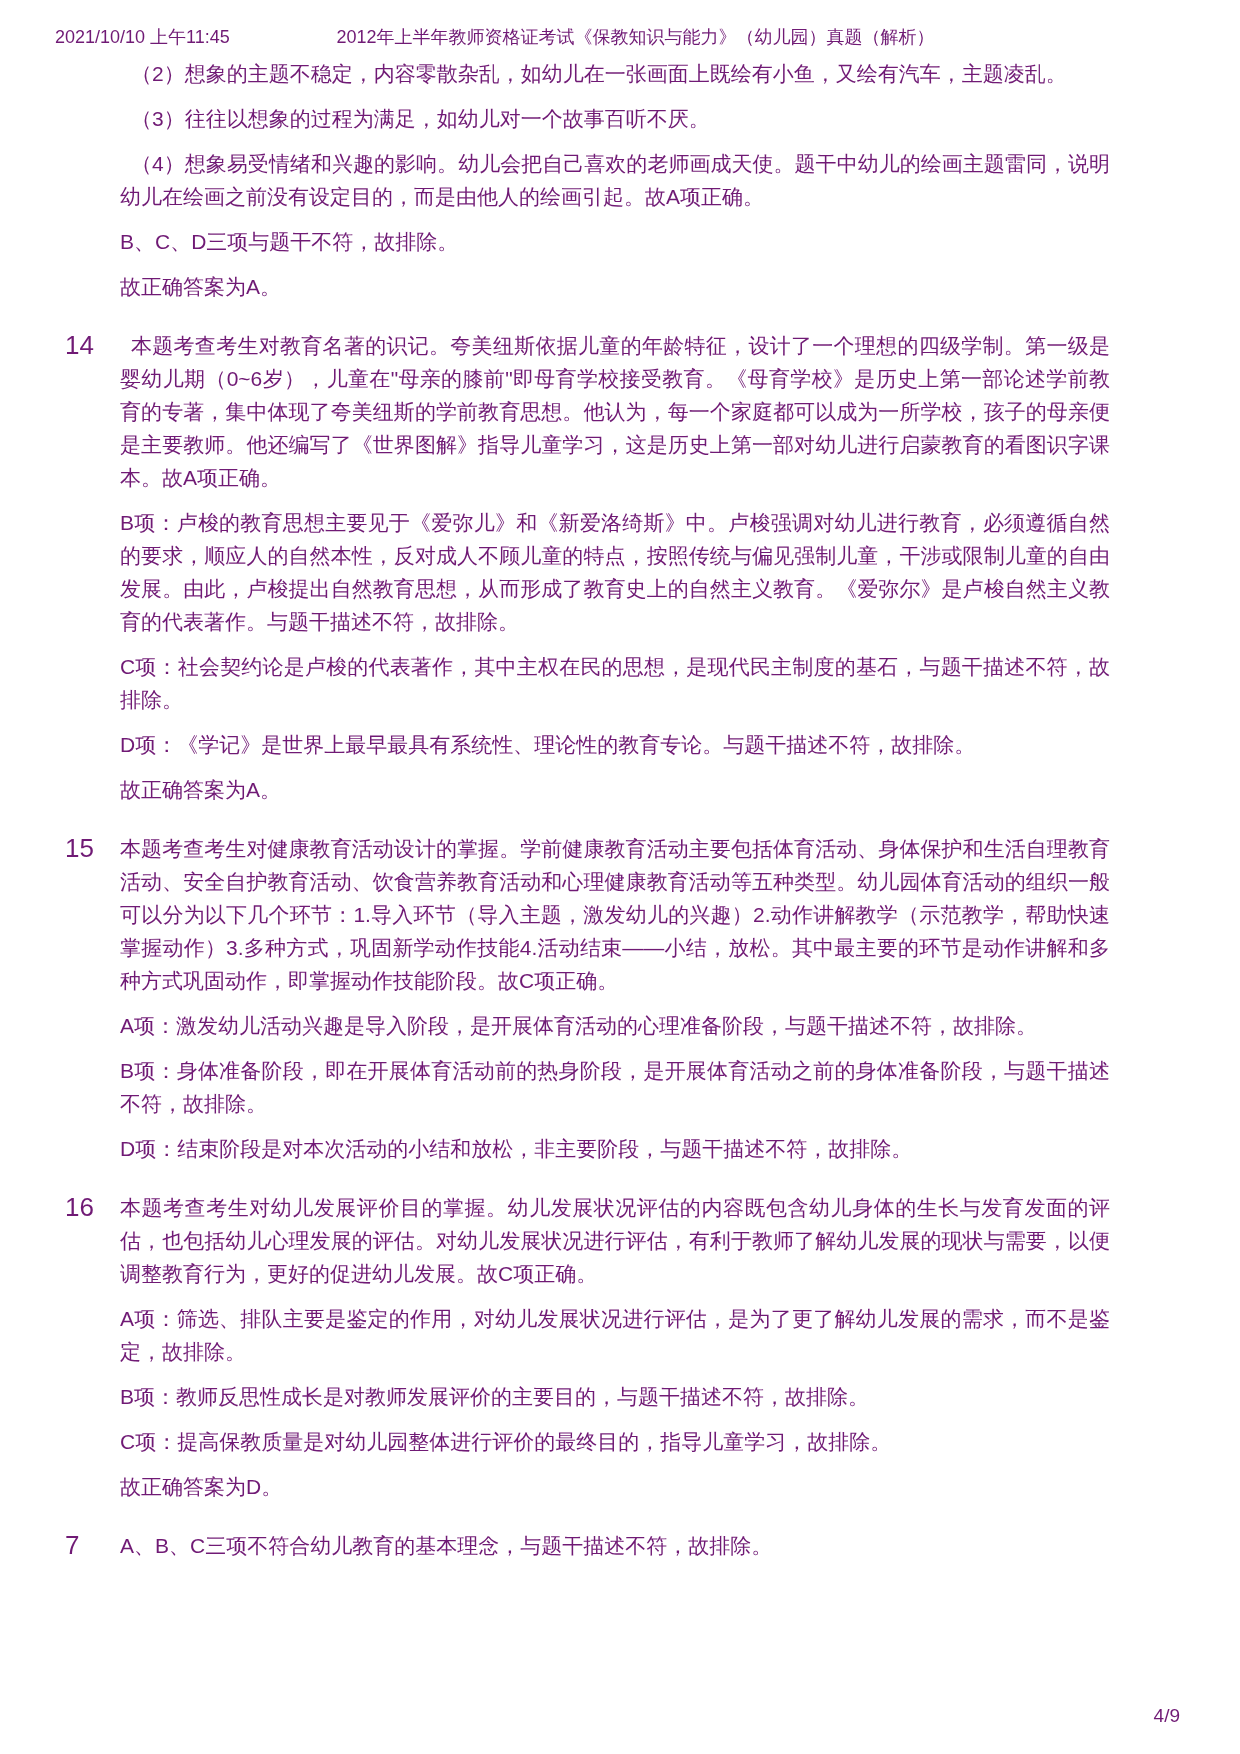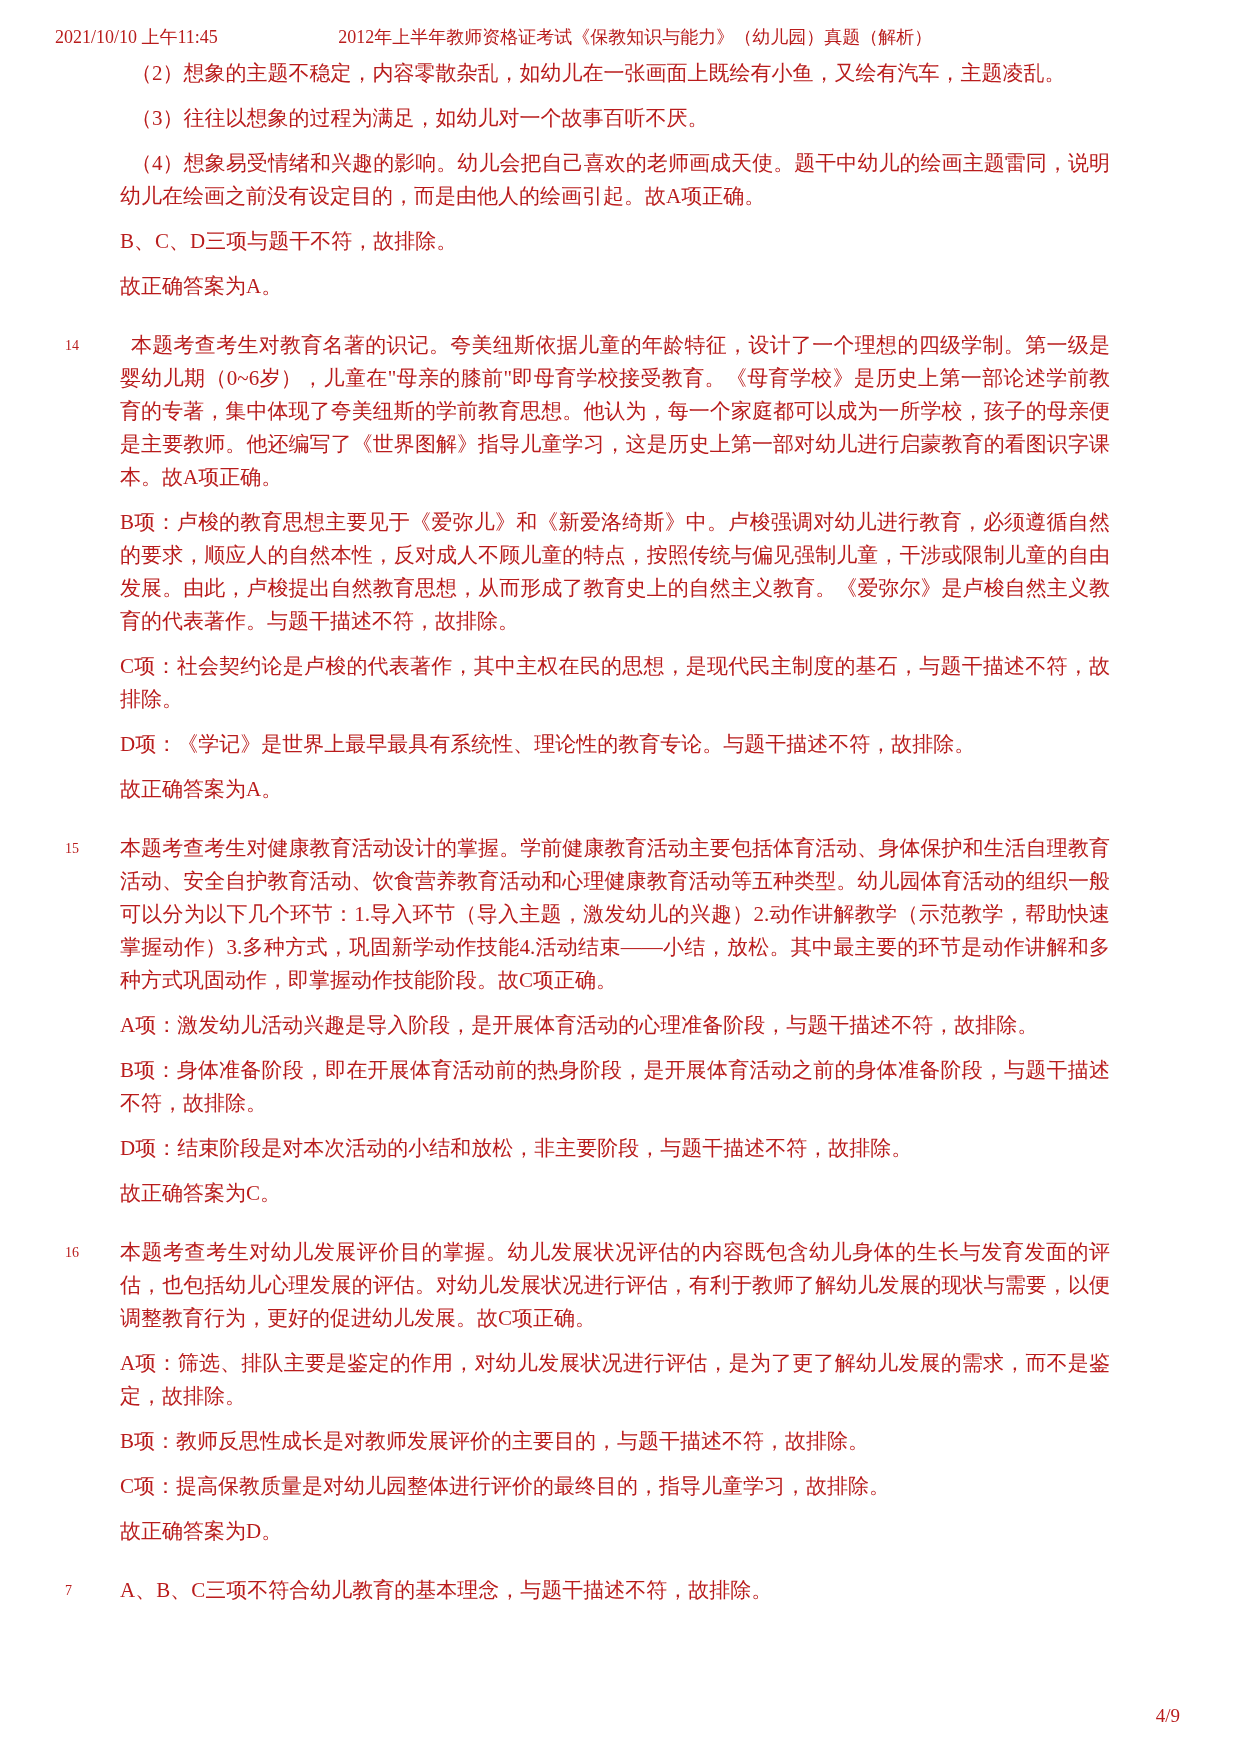--- a/index.html
+++ b/index.html
@@ -5,22 +5,22 @@
   html, body {
     margin: 0;
     padding: 0;
     background: #ffffff;
   }
   .page {
     position: relative;
     width: 1235px;
     height: 1754px;
     background: #ffffff;
-    color: #b91c1c;
-    font-family: Liberation Serif, serif;
+    color: #701a75;
+    font-family: Liberation Sans, sans-serif;
     overflow: hidden;
     box-sizing: border-box;
   }
   .page-header {
     position: absolute;
     top: 26px;
     left: 55px;
     right: 55px;
     height: 24px;
     font-size: 18px;
@@ -46,21 +46,21 @@
     right: 125px;
   }
   .block {
     position: relative;
     margin: 0 0 14px 0;
   }
   .item-number {
     position: absolute;
     left: -55px;
     top: 6px;
-    font-size: 14px;
+    font-size: 26px;
     line-height: 33px;
   }
   .para {
     margin: 0;
     padding: 6px 0;
     font-size: 21px;
     line-height: 33px;
     text-align: justify;
     word-break: break-all;
   }
@@ -100,21 +100,20 @@
         <p class="para">C项：社会契约论是卢梭的代表著作，其中主权在民的思想，是现代民主制度的基石，与题干描述不符，故排除。</p>
         <p class="para">D项：《学记》是世界上最早最具有系统性、理论性的教育专论。与题干描述不符，故排除。</p>
         <p class="para">故正确答案为A。</p>
       </div>
       <div class="block">
         <span class="item-number">15</span>
         <p class="para">本题考查考生对健康教育活动设计的掌握。学前健康教育活动主要包括体育活动、身体保护和生活自理教育活动、安全自护教育活动、饮食营养教育活动和心理健康教育活动等五种类型。幼儿园体育活动的组织一般可以分为以下几个环节：1.导入环节（导入主题，激发幼儿的兴趣）2.动作讲解教学（示范教学，帮助快速掌握动作）3.多种方式，巩固新学动作技能4.活动结束——小结，放松。其中最主要的环节是动作讲解和多种方式巩固动作，即掌握动作技能阶段。故C项正确。</p>
         <p class="para">A项：激发幼儿活动兴趣是导入阶段，是开展体育活动的心理准备阶段，与题干描述不符，故排除。</p>
         <p class="para">B项：身体准备阶段，即在开展体育活动前的热身阶段，是开展体育活动之前的身体准备阶段，与题干描述不符，故排除。</p>
         <p class="para">D项：结束阶段是对本次活动的小结和放松，非主要阶段，与题干描述不符，故排除。</p>
-        <p class="para">故正确答案为C。</p>
       </div>
       <div class="block">
         <span class="item-number">16</span>
         <p class="para">本题考查考生对幼儿发展评价目的掌握。幼儿发展状况评估的内容既包含幼儿身体的生长与发育发面的评估，也包括幼儿心理发展的评估。对幼儿发展状况进行评估，有利于教师了解幼儿发展的现状与需要，以便调整教育行为，更好的促进幼儿发展。故C项正确。</p>
         <p class="para">A项：筛选、排队主要是鉴定的作用，对幼儿发展状况进行评估，是为了更了解幼儿发展的需求，而不是鉴定，故排除。</p>
         <p class="para">B项：教师反思性成长是对教师发展评价的主要目的，与题干描述不符，故排除。</p>
         <p class="para">C项：提高保教质量是对幼儿园整体进行评价的最终目的，指导儿童学习，故排除。</p>
         <p class="para">故正确答案为D。</p>
       </div>
       <div class="block">

